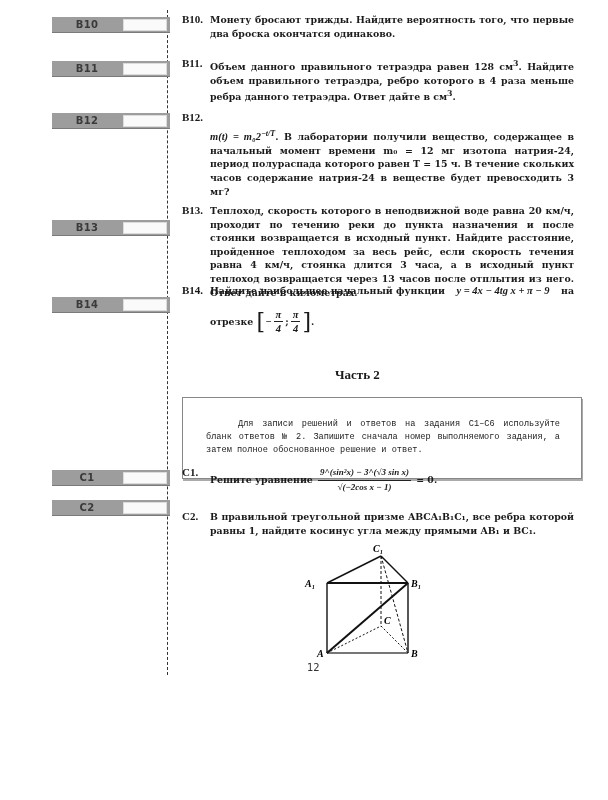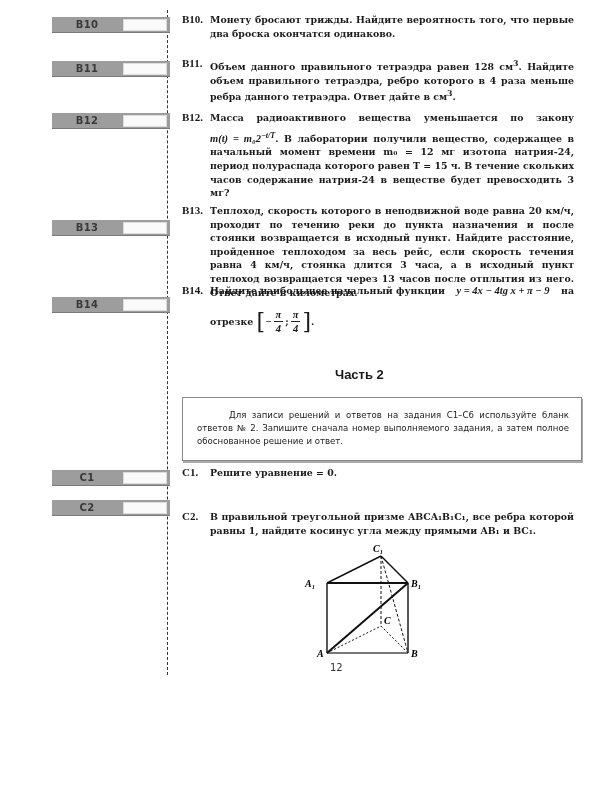--- a/index.html
+++ b/index.html
@@ -25,37 +25,37 @@
       border: 1px solid #dcdcdc;
     }
     .task {
       position: absolute; left: 182px; width: 392px; font-size: 9.4px; line-height: 13.6px;
       text-align: justify; font-weight: bold;
     }
     .task .num { position: absolute; left: 0; top: 0; font-weight: bold; font-family: Liberation Serif, serif; font-size: 11px; }
     .task .body { padding-left: 28px; }
     .math { font-style: italic; font-family: "Liberation Serif", serif; font-size: 10.5px; }
     .part-title {
-      position: absolute; left: 335px; top: 367px; font-family: Liberation Sans, sans-serif;
+      position: absolute; left: 335px; top: 367px; font-family: Liberation Serif, serif;
       font-weight: bold; font-size: 13px; text-align: right;
     }
     .note {
       position: absolute; left: 182px; top: 397px; width: 388px; padding: 3px 4px 4px 6px;
       border: 1px solid #888; box-shadow: 1px 2px 0 #aaa;
       font-family: "DejaVu Sans", "Liberation Sans", sans-serif; font-size: 8.6px; line-height: 13px;
       text-align: justify; color: #222;
     }
-    .note p { margin: 8px; text-indent: 32px; }
+    .note p { margin: 17px; text-indent: 32px; font-family: Liberation Mono, monospace; }
     .frac { display: inline-block; vertical-align: middle; text-align: center; margin: 0 2px; }
     .frac .top { display: block; border-bottom: 1px solid #222; padding: 0 2px; }
     .frac .bot { display: block; padding: 0 2px; }
     .bracket { font-size: 22px; font-weight: normal; vertical-align: middle; font-family: "DejaVu Serif", serif; }
     .page-num {
       position: absolute; left: 307px; top: 662px; font-family: "DejaVu Sans", "Liberation Sans", sans-serif;
-      font-size: 10px; color: #333; margin-left: 23px;
+      font-size: 10px; color: #333;
     }
     svg.fig { position: absolute; left: 300px; top: 540px; }
     svg.fig text { font-family: "Liberation Serif", serif; font-style: italic; font-size: 10px; font-weight: bold; }
   </style>
 </head>
 <body>
 
 <div class="divider"></div>
 
 <div class="label-box" style="top:17px">
@@ -93,22 +93,21 @@
 </div>
 
 <div class="task" style="top:57px">
   <span class="num">B11.</span>
   <div class="body"><span>Объем данного правильного тетраэдра равен 128 см</span><sup>3</sup><span>. Найдите объем правильного тетраэдра, ребро которого в 4 раза меньше ребра данного тетраэдра. Ответ дайте в см</span><sup>3</sup><span>.</span></div>
 </div>
 
 <div class="task" style="top:111px">
   <span class="num">B12.</span>
   <div class="body">
-    <div style="text-align:justify; text-align-last:justify;">Масса радиоактивного вещества уменьшается по закону</div>
-    <div style="margin-top:4px"><span class="math">m(t) = m₀2</span><sup class="math" style="font-size:8px">−t/T</sup><span>. В лаборатории получили вещество, содержащее в начальный момент времени m₀ = 12 мг изотопа натрия-24, период полураспада которого равен T = 15 ч. В течение скольких часов содержание натрия-24 в веществе будет превосходить 3 мг?</span></div>
+    <div style="margin-top:16px"><span class="math">m(t) = m₀2</span><sup class="math" style="font-size:8px">−t/T</sup><span>. В лаборатории получили вещество, содержащее в начальный момент времени m₀ = 12 мг изотопа натрия-24, период полураспада которого равен T = 15 ч. В течение скольких часов содержание натрия-24 в веществе будет превосходить 3 мг?</span></div>
   </div>
 </div>
 
 <div class="task" style="top:204px">
   <span class="num">B13.</span>
   <div class="body">Теплоход, скорость которого в неподвижной воде равна 20 км/ч, проходит по течению реки до пункта назначения и после стоянки возвращается в исходный пункт. Найдите расстояние, пройденное теплоходом за весь рейс, если скорость течения равна 4 км/ч, стоянка длится 3 часа, а в исходный пункт теплоход возвращается через 13 часов после отплытия из него. Ответ дайте в километрах.</div>
 </div>
 
 <div class="task" style="top:284px">
   <span class="num">B14.</span>
@@ -127,20 +126,24 @@
 
 <div class="part-title">Часть 2</div>
 <div class="note">
   <p>Для записи решений и ответов на задания С1–С6 используйте бланк ответов № 2. Запишите сначала номер выполняемого задания, а затем полное обоснованное решение и ответ.</p>
 </div>
 
 <div class="task" style="top:466px">
   <span class="num">C1.</span>
   <div class="body">
     <span>Решите уравнение</span>
+    <span class="frac math" style="font-size:9px">
+      <span class="top">9^(sin²x) − 3^(√3 sin x)</span>
+      <span class="bot">√(−2cos x − 1)</span>
+    </span>
     <span>= 0.</span>
   </div>
 </div>
 
 <div class="task" style="top:510px">
   <span class="num">C2.</span>
   <div class="body">В правильной треугольной призме ABCA₁B₁C₁, все ребра которой равны 1, найдите косинус угла между прямыми AB₁ и BC₁.</div>
 </div>
 
 <svg class="fig" width="140" height="120" viewBox="0 0 140 120">

